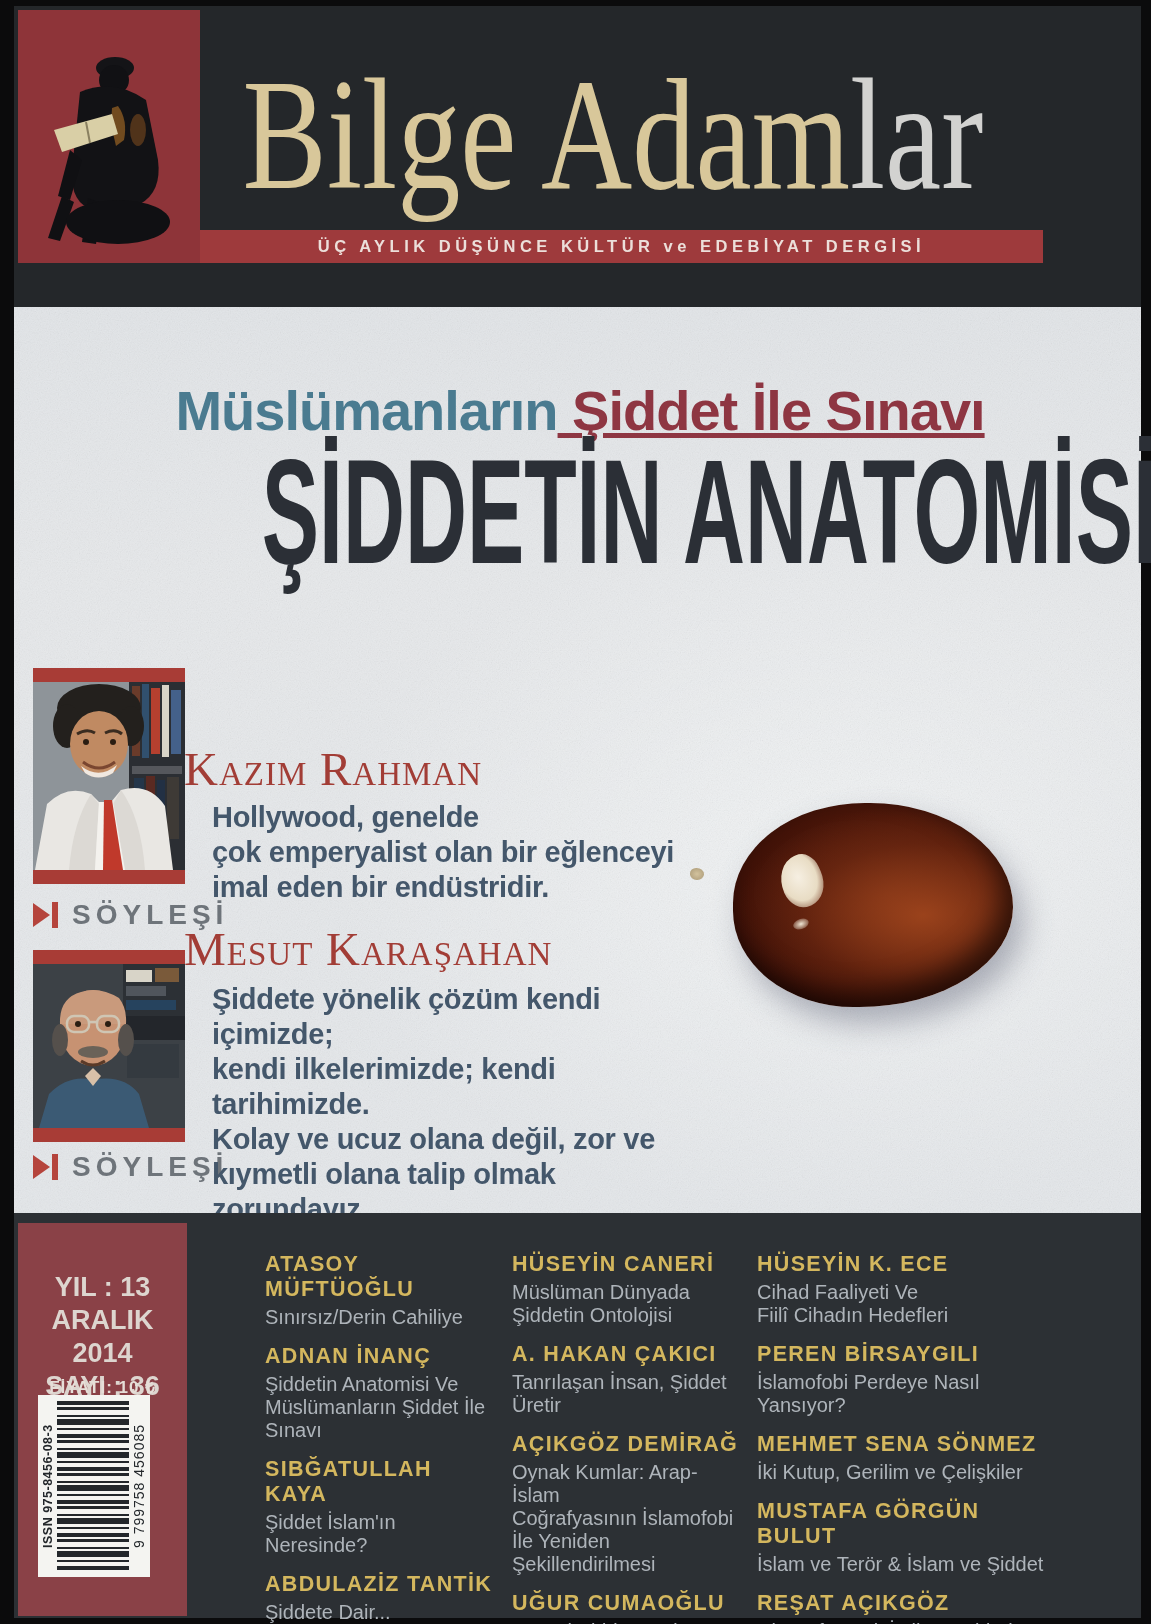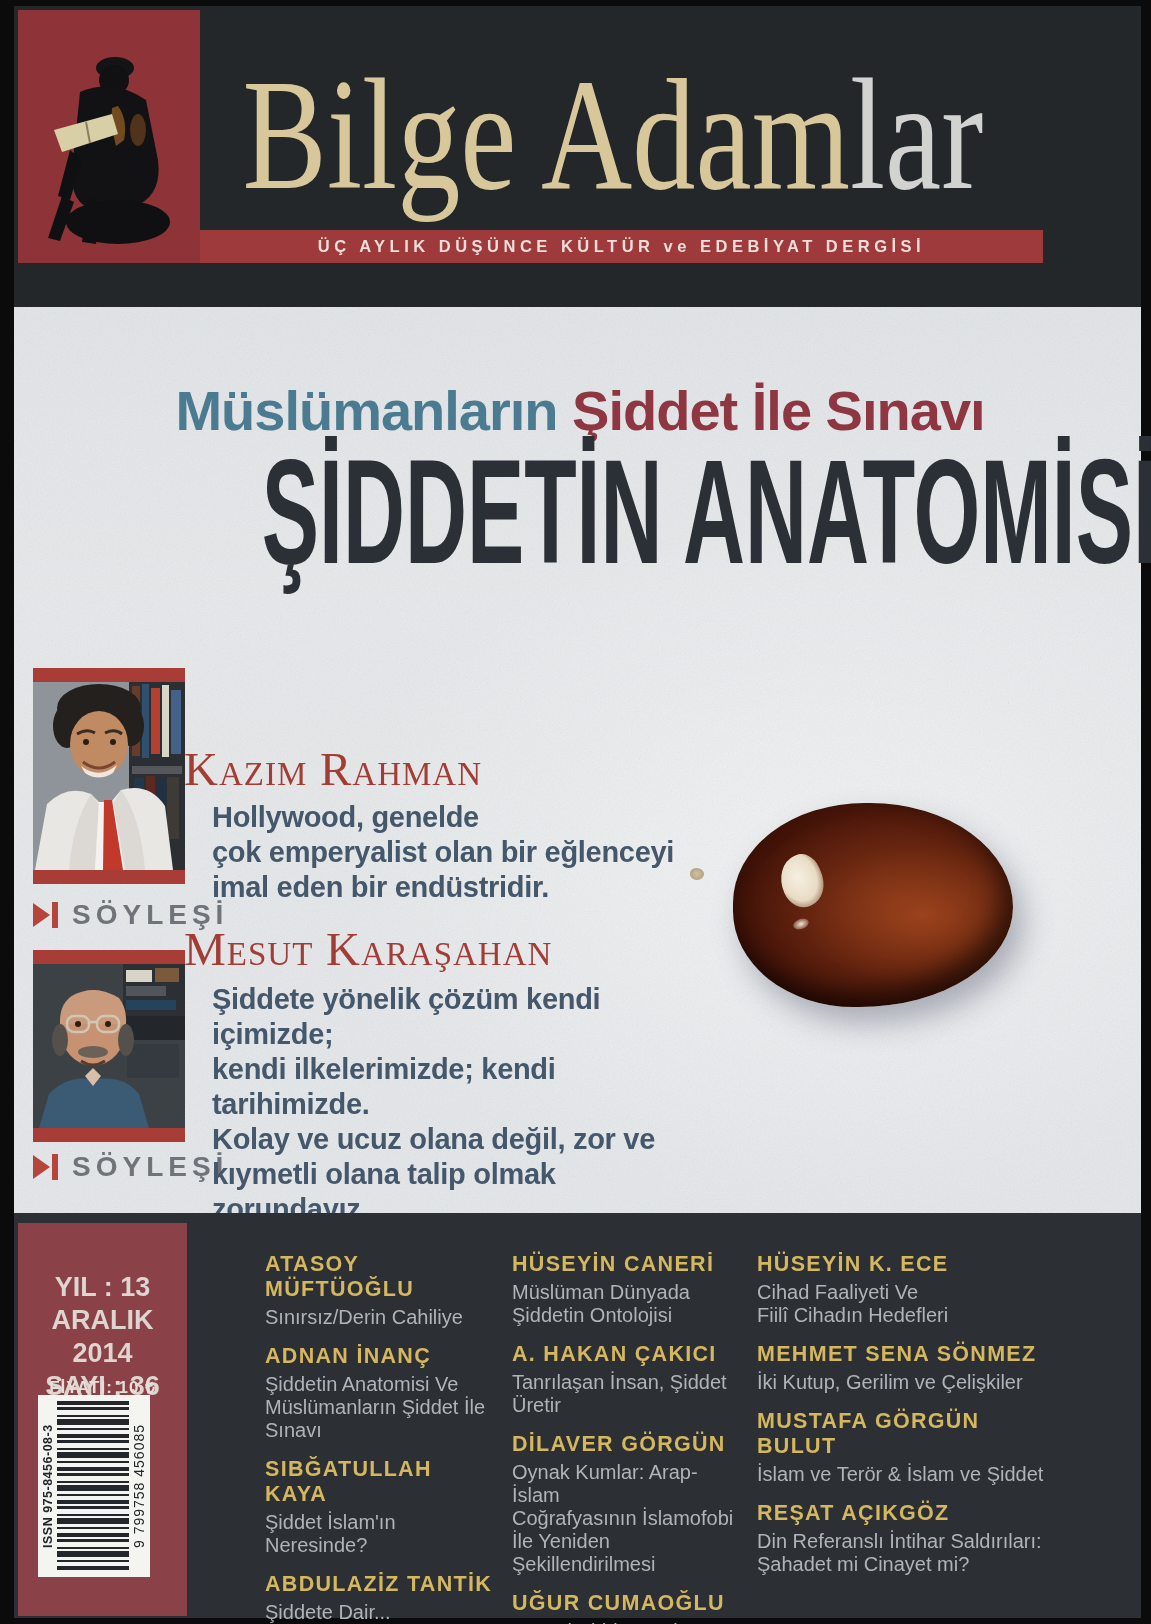--- a/index.html
+++ b/index.html
@@ -27,21 +27,21 @@
   .light-bg { position:absolute; left:14px; top:307px; width:1127px; height:906px;
     background:
       radial-gradient(ellipse 700px 500px at 72% 62%, #f1f3f4 0%, rgba(241,243,244,0) 70%),
       linear-gradient(180deg, #e2e5e8 0%, #e7e9eb 30%, #e4e7ea 100%);
   }
   .grain-svg { position:absolute; left:14px; top:307px; width:1127px; height:906px; opacity:0.16; }
 
   .kicker { position:absolute; left:90px; top:378px; width:980px; text-align:center;
     font-size:56px; font-weight:bold; letter-spacing:-1px; white-space:nowrap; }
   .kicker .k1 { color:#4a7b90; }
-  .kicker .k2 { color:#8e3642; }
+  .kicker .k2 { color:#8e3642;text-decoration:underline; }
   .main-title { position:absolute; left:35px; top:438px; width:1080px; text-align:center;
     font-size:148px; font-weight:bold; color:#2b2f36; line-height:1.0; white-space:nowrap;
     transform:scaleX(0.58); transform-origin:center; letter-spacing:0px; }
 
   
   .droplet { position:absolute; left:733px; top:803px; width:280px; height:204px;
     border-radius:48% 52% 56% 44% / 50% 52% 50% 48%;
     background:
       radial-gradient(ellipse at 68% 55%, rgba(165,72,30,0.85) 0%, rgba(122,47,20,0.4) 45%, rgba(0,0,0,0) 70%),
       radial-gradient(ellipse at 55% 45%, #6a2812 0%, #521a0b 40%, #3c1007 70%, #260a04 95%);
@@ -282,39 +282,43 @@
     <div class="toc-item">
       <div class="toc-name">HÜSEYİN CANERİ</div>
       <div class="toc-title">Müslüman Dünyada
 Şiddetin Ontolojisi</div>
     </div>
     <div class="toc-item">
       <div class="toc-name">A. HAKAN ÇAKICI</div>
       <div class="toc-title">Tanrılaşan İnsan, Şiddet Üretir</div>
     </div>
     <div class="toc-item">
-      <div class="toc-name">DİLAVER GÖRGÜN</div>
+      <div class="toc-name">AÇIKGÖZ DEMİRAĞ</div>
       <div class="toc-title">Oynak Kumlar: Arap-İslam
 Coğrafyasının İslamofobi
 İle Yeniden Şekillendirilmesi</div>
     </div>
     <div class="toc-item">
       <div class="toc-name">UĞUR CUMAOĞLU</div>
       <div class="toc-title">Sosyal Şiddet ya da
 Şiddet'li Sosyalleşme</div>
     </div>
   </div>
 
   <div class="toc-col c3">
     <div class="toc-item">
       <div class="toc-name">HÜSEYİN K. ECE</div>
       <div class="toc-title">Cihad Faaliyeti Ve
 Fiilî Cihadın Hedefleri</div>
     </div>
     <div class="toc-item">
+      <div class="toc-name">PEREN BİRSAYGILI</div>
+      <div class="toc-title">İslamofobi Perdeye Nasıl Yansıyor?</div>
+    </div>
+    <div class="toc-item">
       <div class="toc-name">MEHMET SENA SÖNMEZ</div>
       <div class="toc-title">İki Kutup, Gerilim ve Çelişkiler</div>
     </div>
     <div class="toc-item">
       <div class="toc-name">MUSTAFA GÖRGÜN BULUT</div>
       <div class="toc-title">İslam ve Terör &amp; İslam ve Şiddet</div>
     </div>
     <div class="toc-item">
       <div class="toc-name">REŞAT AÇIKGÖZ</div>
       <div class="toc-title">Din Referanslı İntihar Saldırıları:

